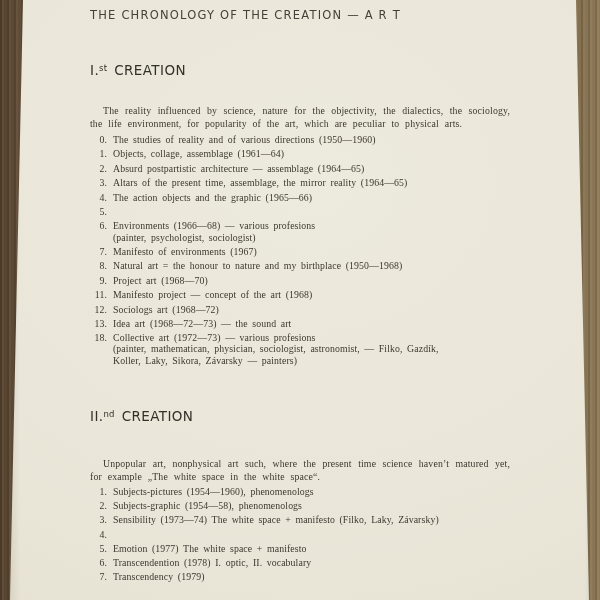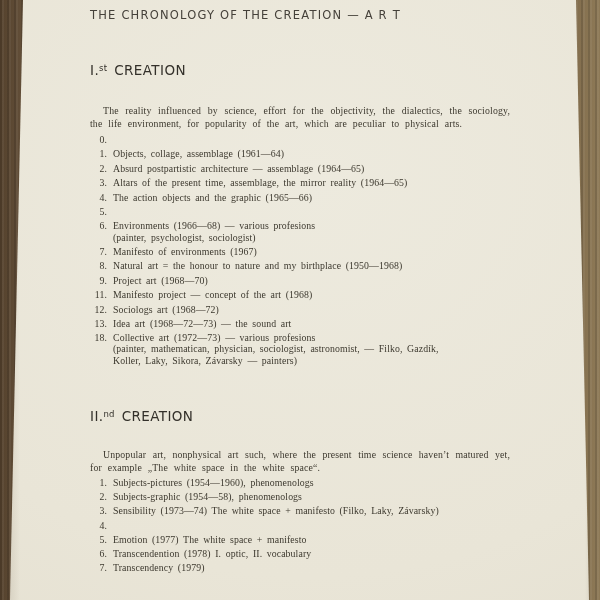--- a/index.html
+++ b/index.html
@@ -44,21 +44,21 @@
   }
   .heading .hw{margin-left:7px;}
   .sec1 .heading{margin-top:38px;}
   .sec2 .heading{margin-top:40px;}
   .intro{
     margin:22px 0 0 0;
     text-align:justify;text-indent:13px;
     font-size:9.8px;line-height:13px;
     word-spacing:3.2px;letter-spacing:.15px;
   }
-  .sec2 .intro{margin-top:20px;}
+  .sec2 .intro{margin-top:29px;}
   .list{margin-top:4px;}
   .sec2 .list{margin-top:3px;}
   .item{
     display:flex;
     font-size:9.8px;line-height:11.2px;
     letter-spacing:.1px;word-spacing:2px;
     margin-bottom:3.2px;
   }
   .sec2 .item{margin-bottom:3px;}
   .item .num{flex:0 0 17px;width:17px;text-align:right;}
@@ -70,24 +70,25 @@
 <div class="scene">
   <div class="paper">
     <div class="content">
 
       <div class="doc-title">THE CHRONOLOGY OF THE CREATION — A R T</div>
 
       <section class="sec1">
         <div class="heading">
           <span class="hn">I.</span><span class="ho">st</span><span class="hw">CREATION</span>
         </div>
-        <p class="intro">The reality influenced by science, effort for the objectivity, the dialectics, the sociology, the life environment, for popularity of the art, which are peculiar to physical arts.</p>
+        <p class="intro">The reality influenced by science, nature for the objectivity, the dialectics, the sociology, the life environment, for popularity of the art, which are peculiar to physical arts.</p>
         <div class="list">
           <div class="item">
               <span class="num">0.</span>
+              <span class="txt">The studies of reality and of various directions (1950—1960)</span>
             </div>
           <div class="item">
               <span class="num">1.</span>
               <span class="txt">Objects, collage, assemblage (1961—64)</span>
             </div>
           <div class="item">
               <span class="num">2.</span>
               <span class="txt">Absurd postpartistic architecture — assemblage (1964—65)</span>
             </div>
           <div class="item">

